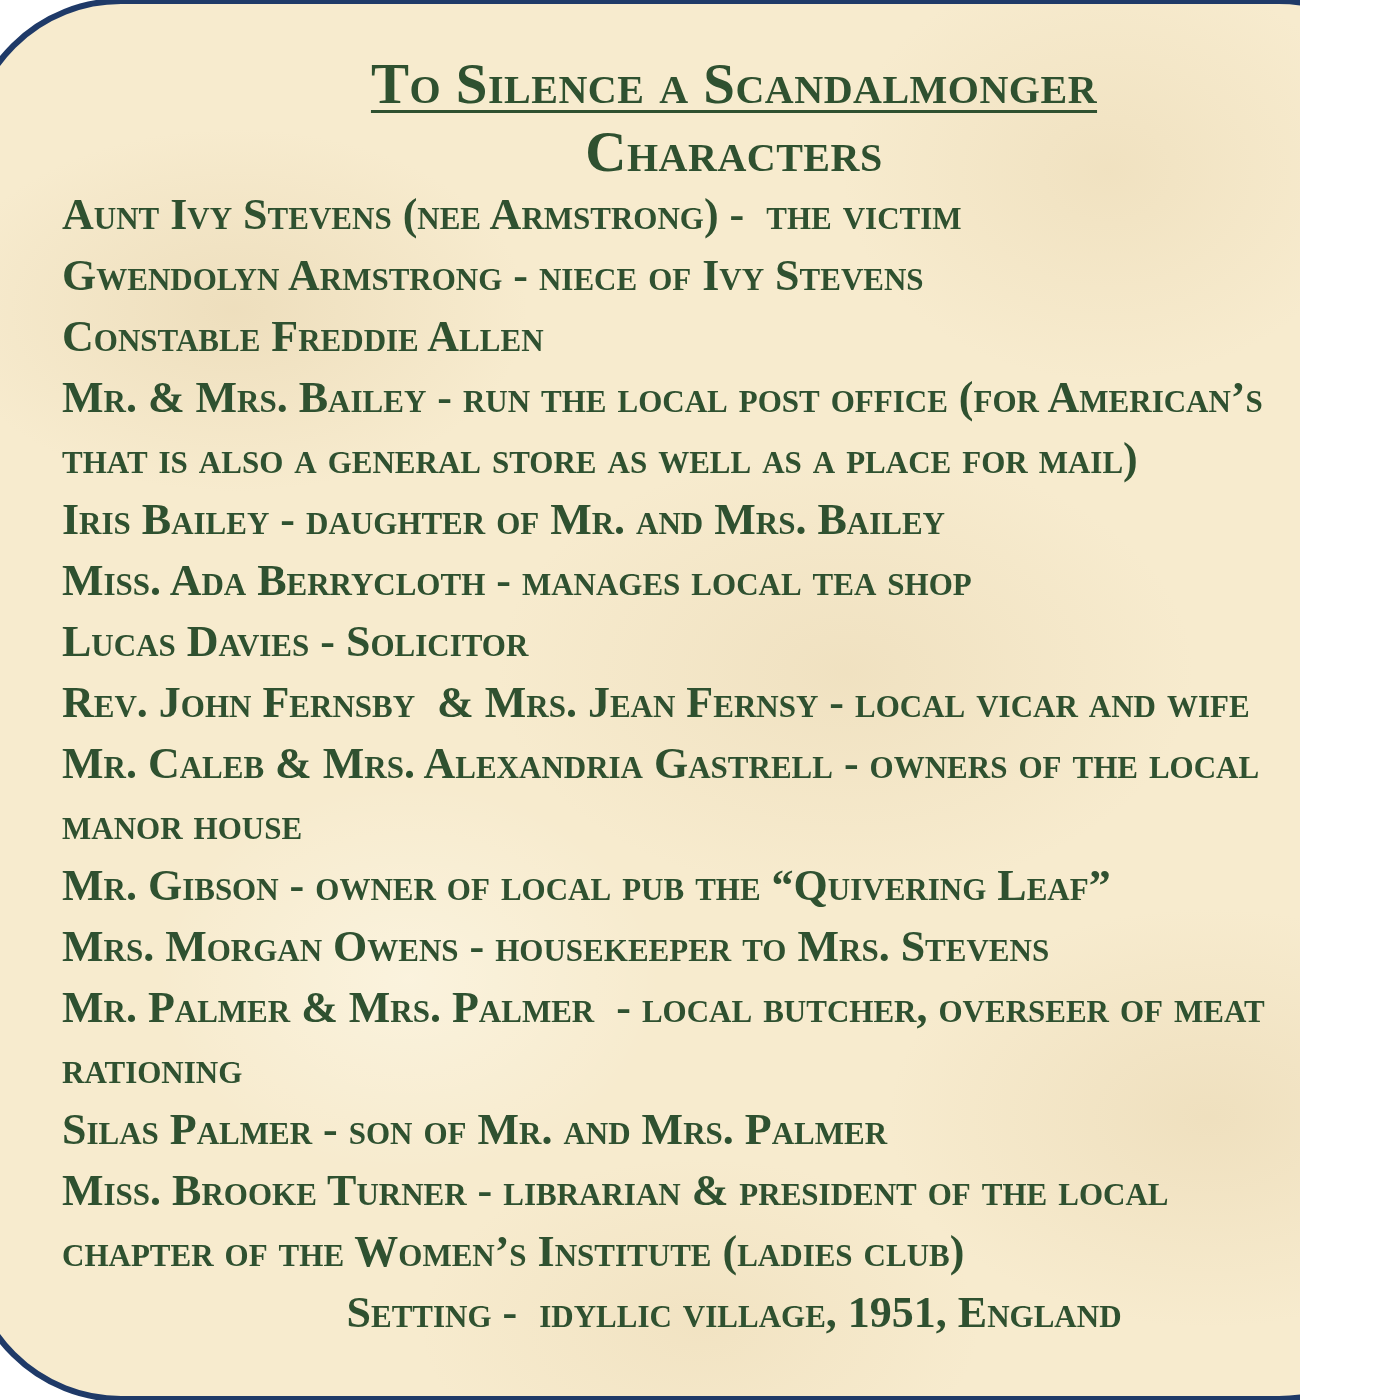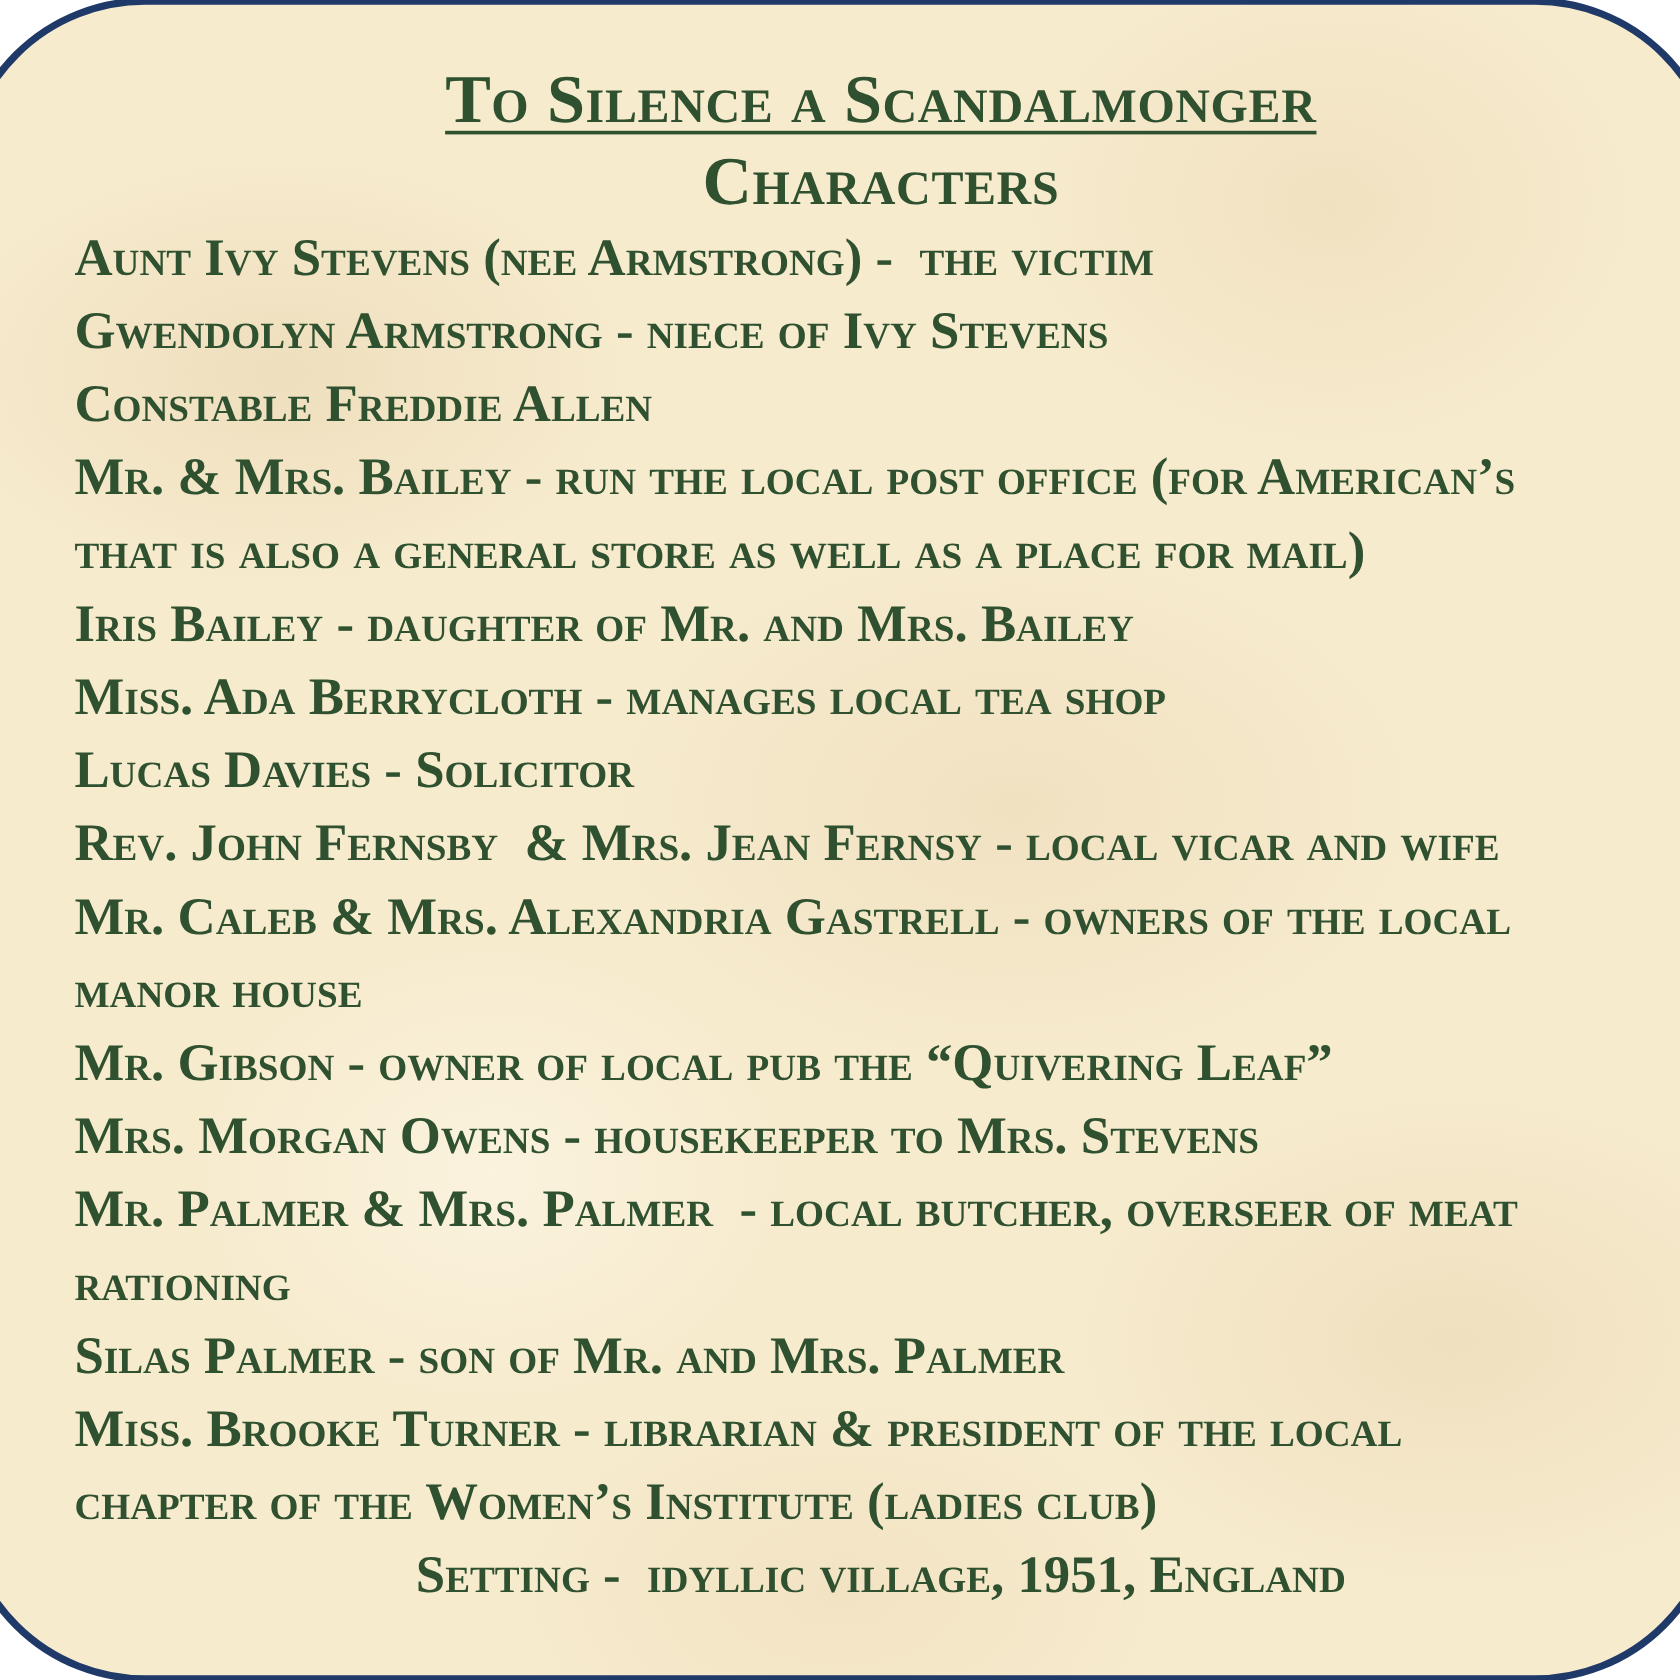--- a/index.html
+++ b/index.html
@@ -6,21 +6,21 @@
     margin: 0;
     padding: 0;
     background: var(--outside, #ffffff);
     width: 1400px;
     height: 1400px;
     overflow: hidden;
     font-family: "Liberation Serif", "DejaVu Serif", serif;
   }
   .stage {
     position: relative;
-    width: 1400px;
+    width: 1300px;
     height: 1400px;
     background: var(--outside, #ffffff);
     overflow: hidden;
   }
   .card {
     position: absolute;
     left: -34px;
     top: -2px;
     width: 1468px;
     height: 1404px;

